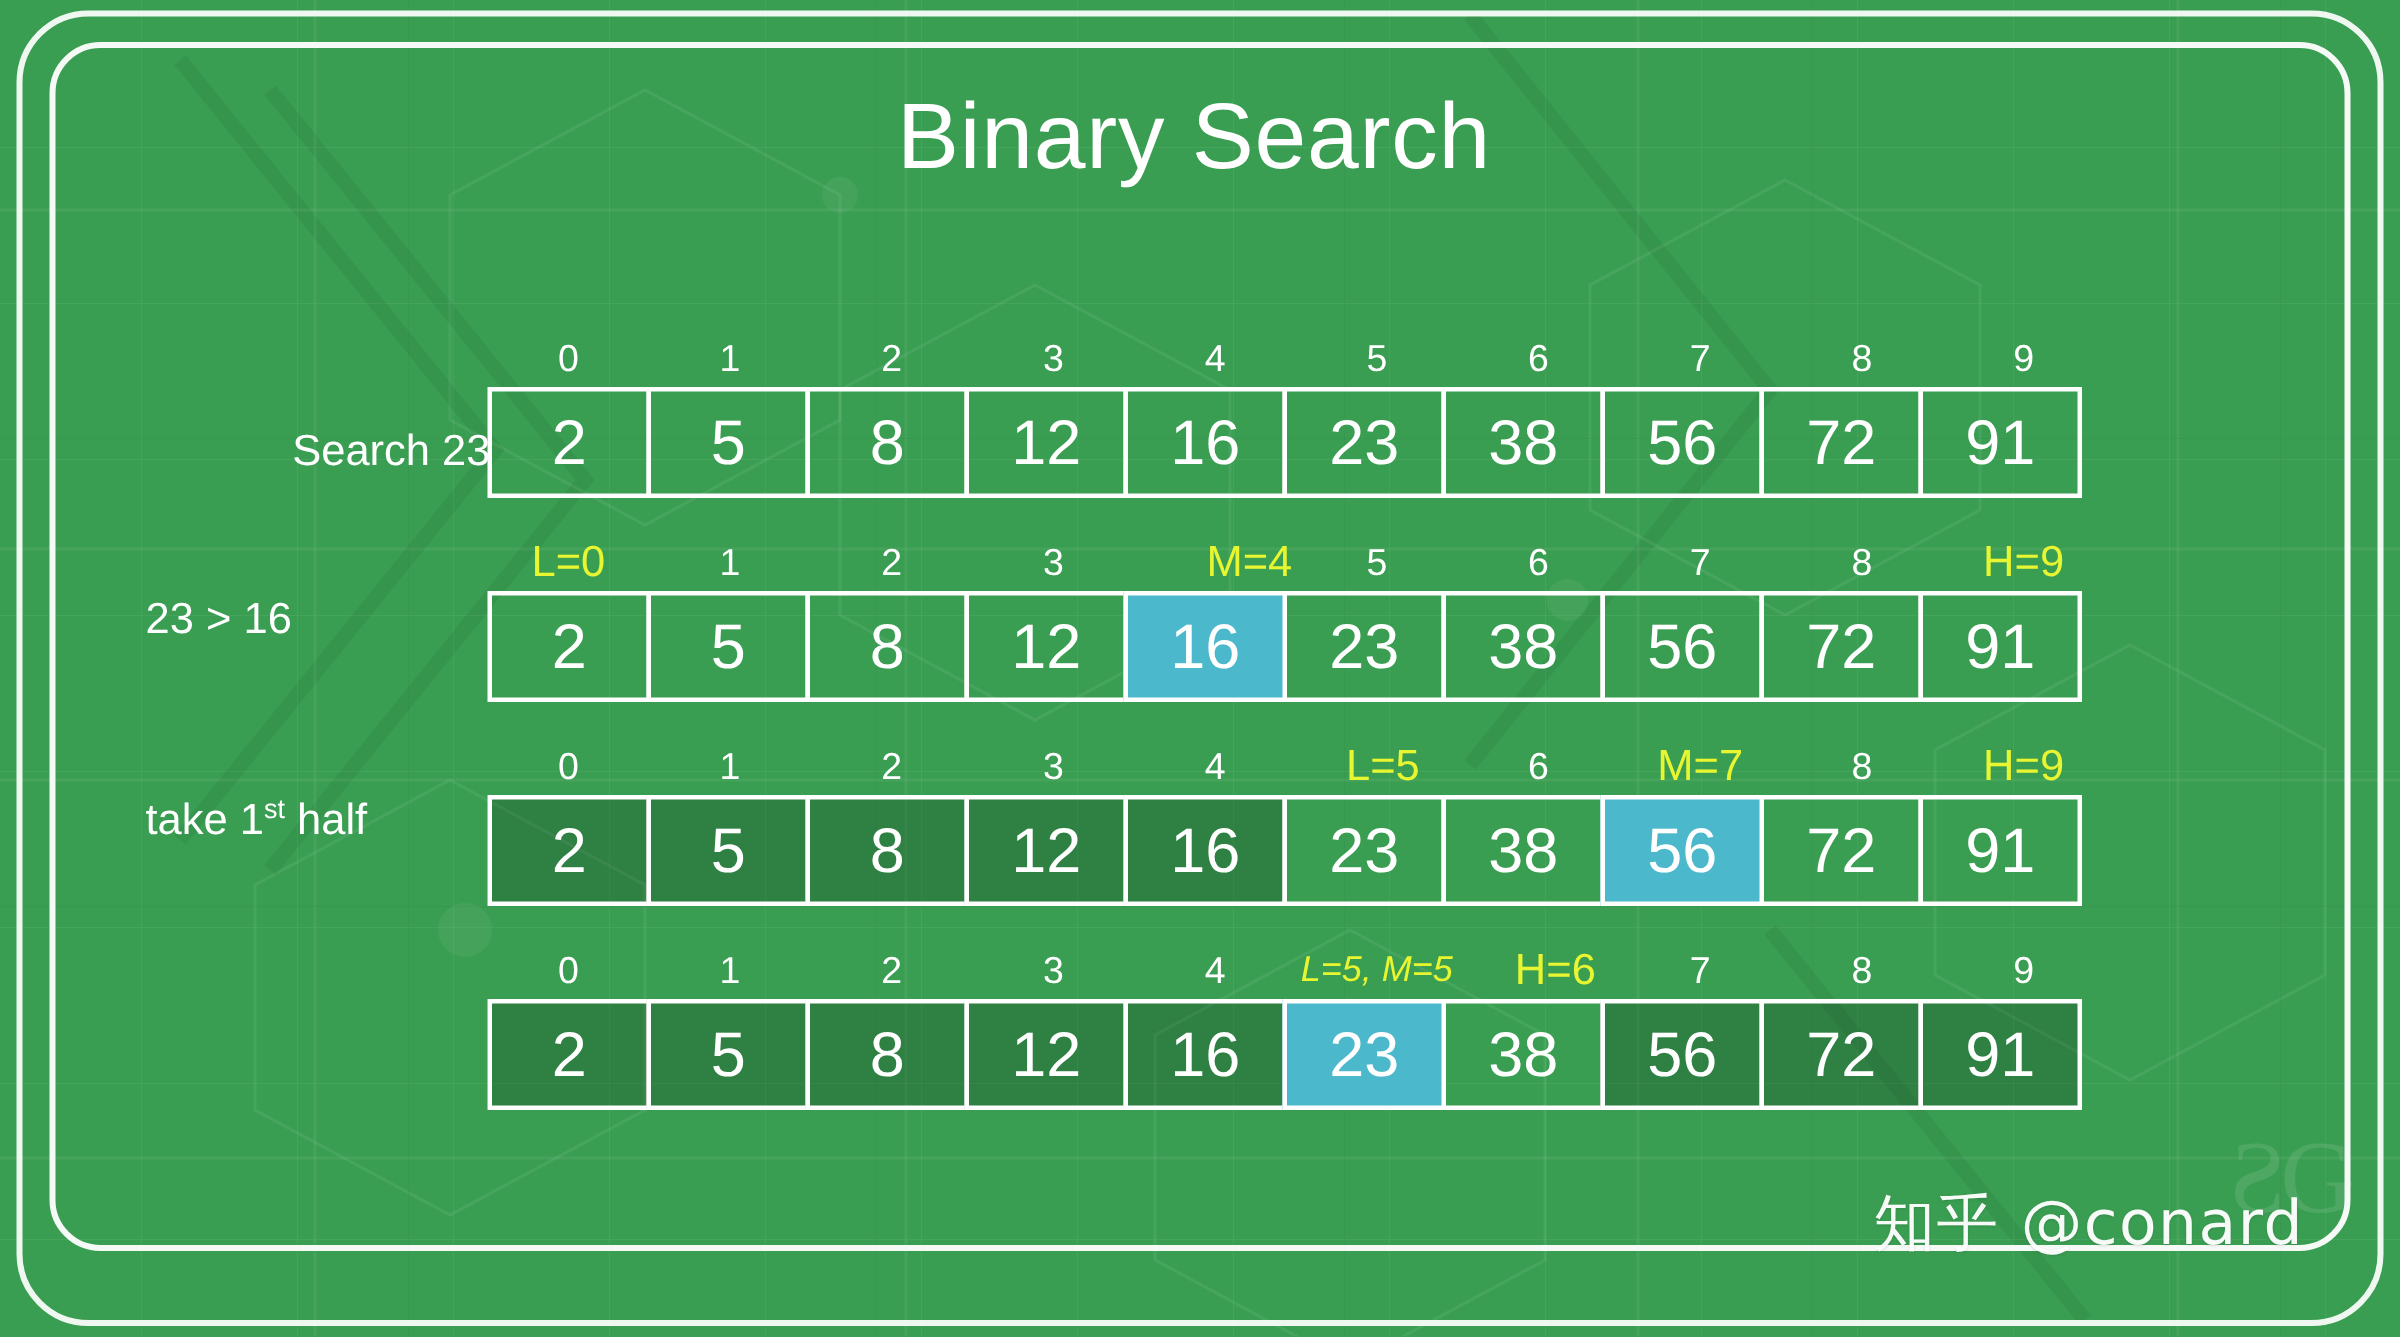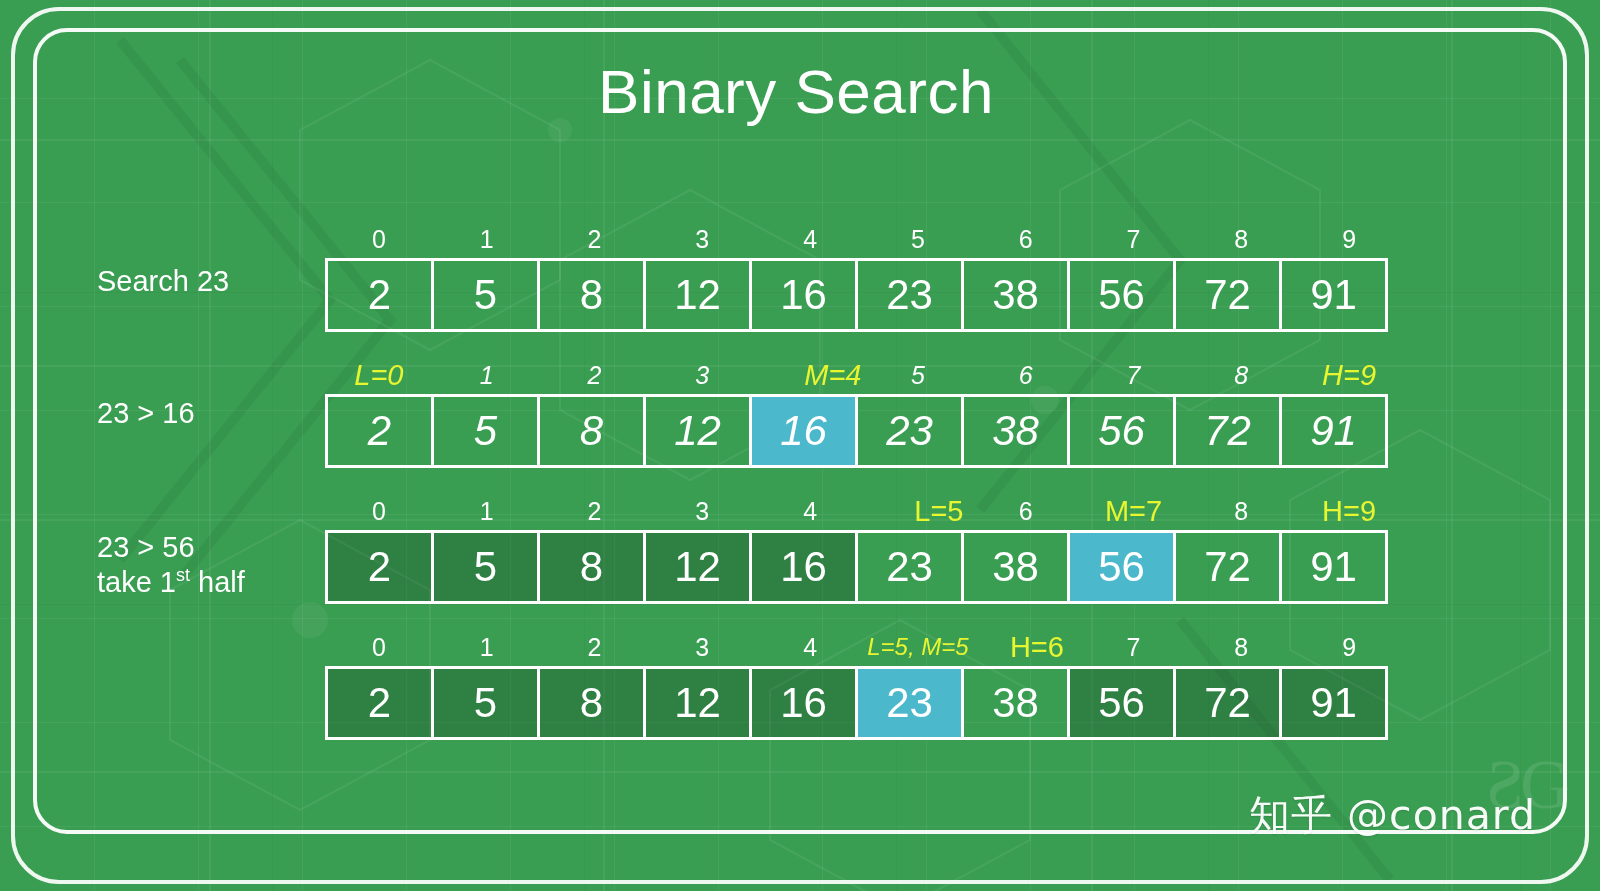--- a/index.html
+++ b/index.html
@@ -88,21 +88,21 @@
     width: 1600px;
     height: 891px;
   }
 
   .step {
     position: absolute;
     left: 325px;
     width: 1078px;
   }
   .step-0 { top: 258px; }
-  .step-1 { top: 394px; font-style: italic; }
+  .step-1 { top: 394px; }
   .step-2 { top: 530px; }
   .step-3 { top: 666px; }
 
   
   .idx-row {
     position: absolute;
     left: 0;
     top: -36px;
     width: 1078px;
     height: 34px;
@@ -233,21 +233,21 @@
   </svg>
   <div class="bg-layer bg-grid"></div>
   <div class="bg-layer bg-grid2"></div>
 
   <div class="frame-outer"></div>
   <div class="frame-inner"></div>
 
   <div class="title">Binary Search</div>
 
   <div id="diagram">
-      <div class="caption cap-0" style="top: 264px;"><div>Search 23</div></div>
+      <div class="caption cap-0" style="top: 284px; text-align: right;"><div>Search 23</div></div>
       <div class="step step-0">
         <div class="idx-row">
           <div class="idx" style="left: 0px; width: 107.8px;">0</div>
           <div class="idx" style="left: 107.8px; width: 107.8px;">1</div>
           <div class="idx" style="left: 215.6px; width: 107.8px;">2</div>
           <div class="idx" style="left: 323.4px; width: 107.8px;">3</div>
           <div class="idx" style="left: 431.2px; width: 107.8px;">4</div>
           <div class="idx" style="left: 539px; width: 107.8px;">5</div>
           <div class="idx" style="left: 646.8px; width: 107.8px;">6</div>
           <div class="idx" style="left: 754.6px; width: 107.8px;">7</div>
@@ -287,29 +287,29 @@
           <div class="cell">8</div>
           <div class="cell">12</div>
           <div class="cell hl">16</div>
           <div class="cell">23</div>
           <div class="cell">38</div>
           <div class="cell">56</div>
           <div class="cell">72</div>
           <div class="cell">91</div>
         </div>
       </div>
-      <div class="caption cap-2" style="top: 530px;"><div>23 &gt; 56</div><div>take 1<sup>st</sup> half</div></div>
+      <div class="caption cap-2" style="top: 530px;"><div>take 1<sup>st</sup> half</div></div>
       <div class="step step-2">
         <div class="idx-row">
           <div class="idx" style="left: 0px; width: 107.8px;">0</div>
           <div class="idx" style="left: 107.8px; width: 107.8px;">1</div>
           <div class="idx" style="left: 215.6px; width: 107.8px;">2</div>
           <div class="idx" style="left: 323.4px; width: 107.8px;">3</div>
           <div class="idx" style="left: 431.2px; width: 107.8px;">4</div>
-          <div class="idx marker" style="left: 560px; width: 107.8px; margin-top: 26px;">L=5</div>
+          <div class="idx marker" style="left: 543px; width: 107.8px; margin-top: 26px;">L=5</div>
           <div class="idx" style="left: 646.8px; width: 107.8px;">6</div>
           <div class="idx marker" style="left: 754.6px; width: 107.8px;">M=7</div>
           <div class="idx" style="left: 862.4px; width: 107.8px;">8</div>
           <div class="idx marker" style="left: 970.2px; width: 107.8px;">H=9</div>
         </div>
         <div class="cells">
           <div class="cell dim">2</div>
           <div class="cell dim">5</div>
           <div class="cell dim">8</div>
           <div class="cell dim">12</div>

